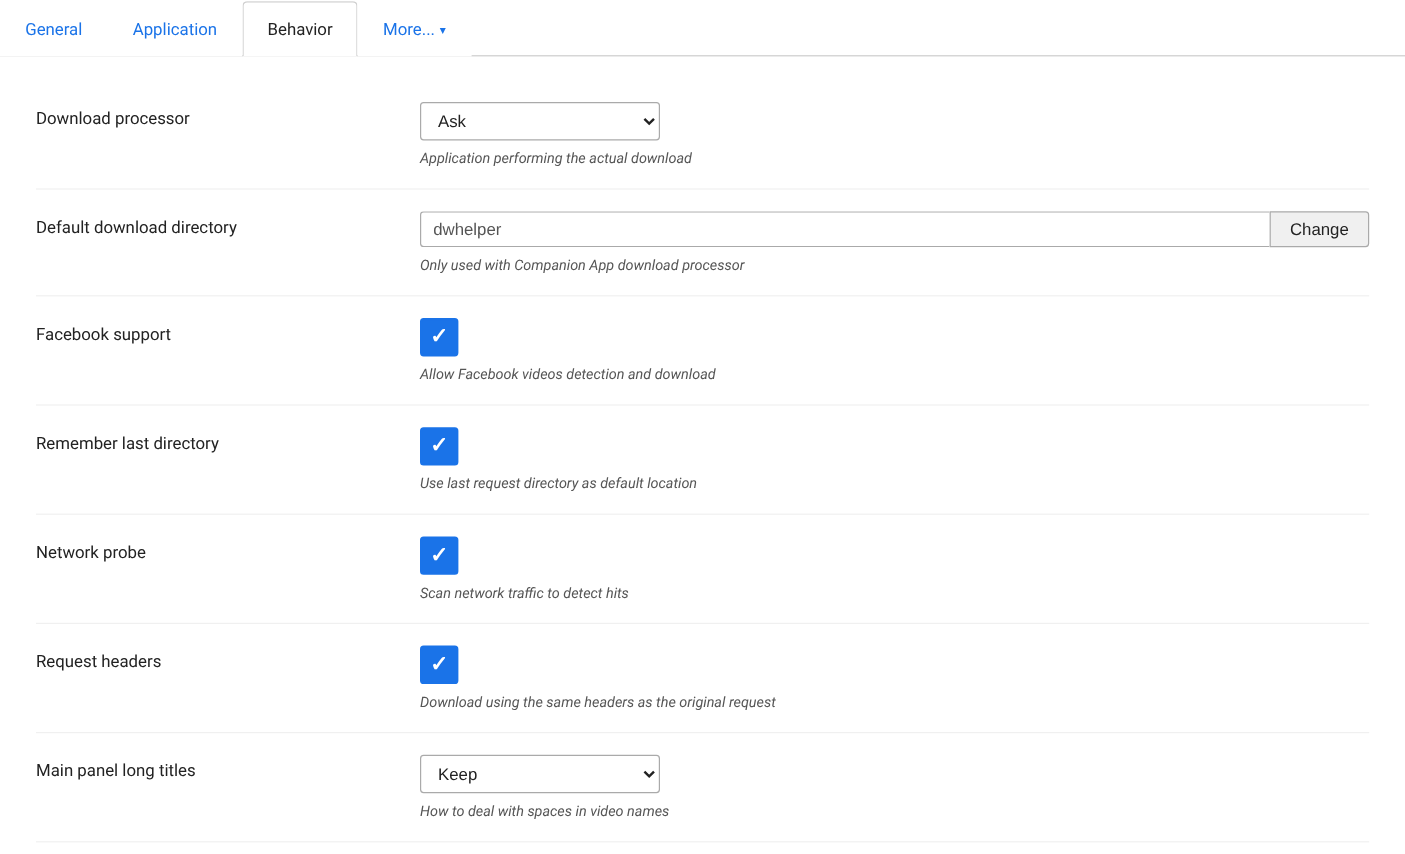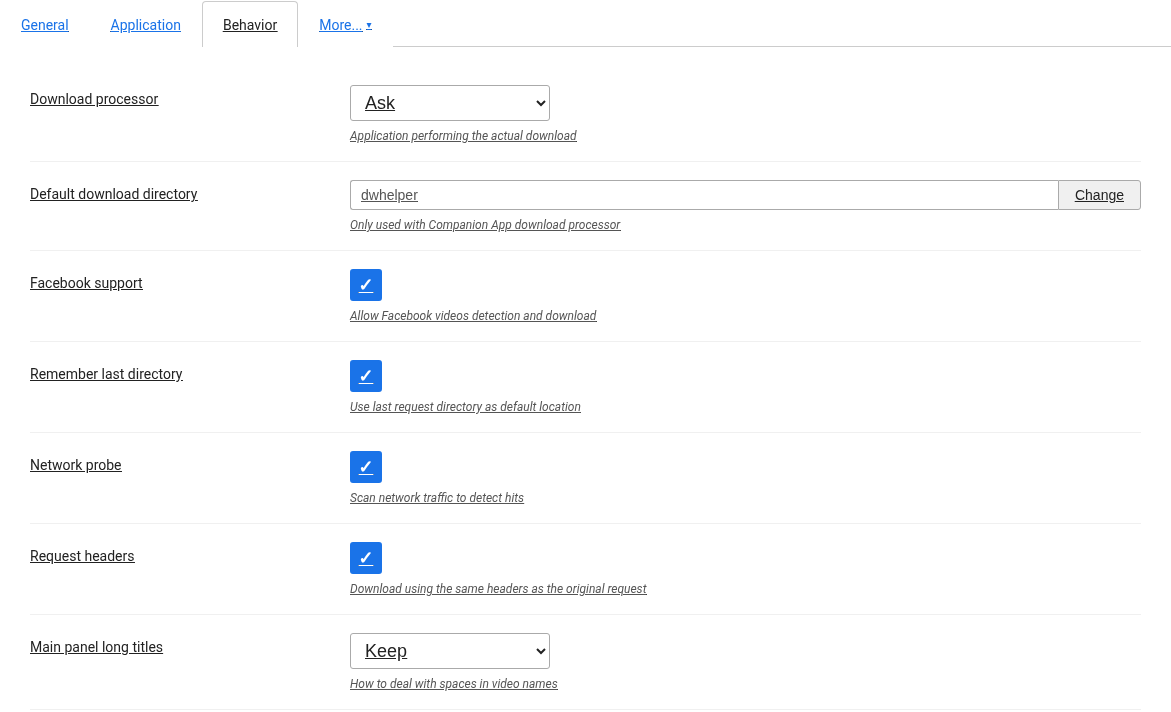--- a/index.html
+++ b/index.html
@@ -1,19 +1,18 @@
 <!DOCTYPE html>
 <html><head>
   <meta charset="utf-8">
   <style>
     * {
       box-sizing: border-box;
       margin: 0;
       padding: 0;
-      text-decoration: underline;
     }
 
     body {
       font-family: -apple-system, BlinkMacSystemFont, 'Segoe UI', Roboto, sans-serif;
       font-size: 14px;
       background: #fff;
       color: #222;
       width: 1171px;
       min-height: 712px;
     }
@@ -87,21 +86,21 @@
       flex: 1;
       display: flex;
       flex-direction: column;
       gap: 8px;
     }
 
     
     .setting-select {
       width: 200px;
       padding: 6px 10px;
-      font-size: 18px;
+      font-size: 14px;
       border: 1px solid #aaa;
       border-radius: 3px;
       background: #fff;
       color: #222;
       cursor: pointer;
       appearance: auto;
     }
 
     
     .setting-input-row {

